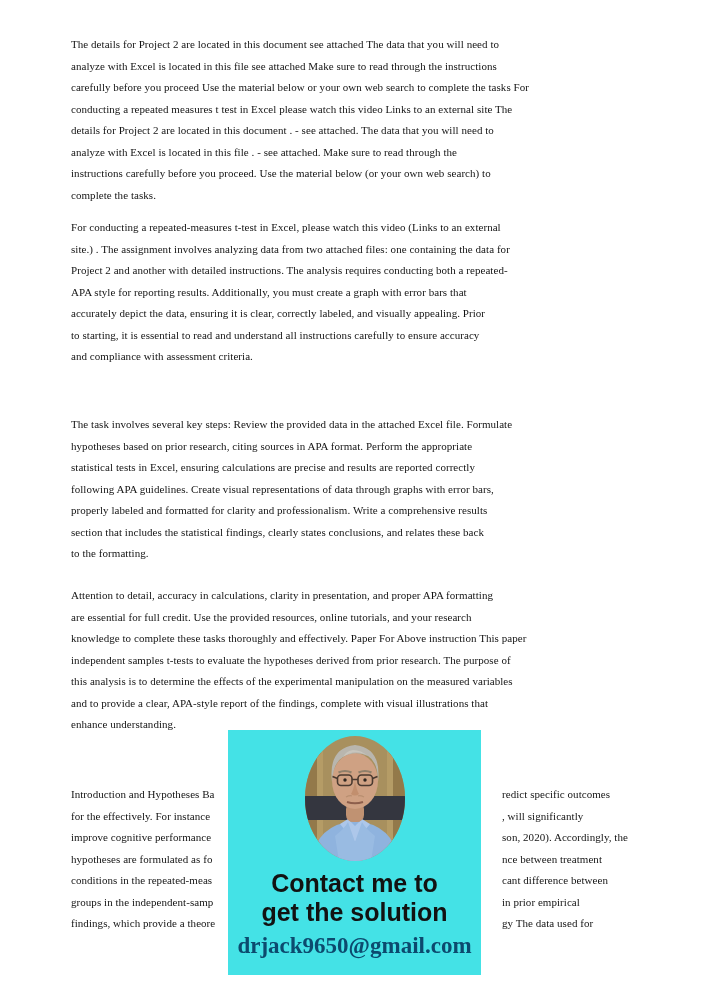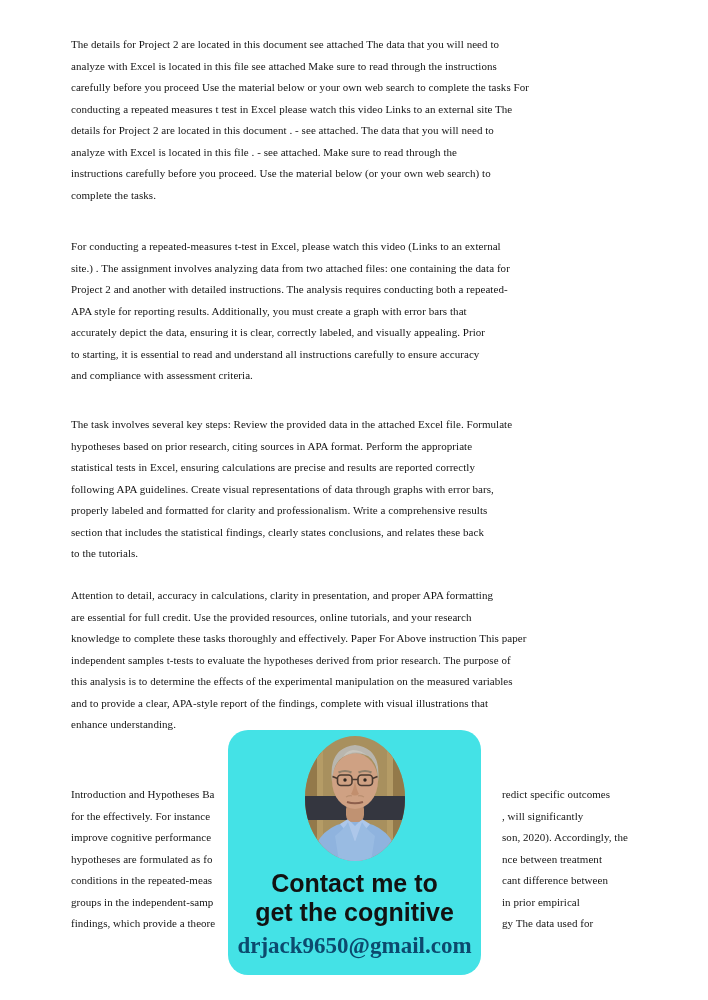--- a/index.html
+++ b/index.html
@@ -31,21 +31,20 @@
     position: absolute;
     left: 228px;
     top: 730px;
     width: 253px;
     height: 245px;
     z-index: 10;
     display: flex;
     flex-direction: column;
     align-items: center;
     background: #44e2e6; 
-    border-radius: 20px;
   }
   .photo { margin-top: 6px; display: block; }
   .ad-heading {
     margin-top: 8px;
     font-family: "Liberation Sans", sans-serif;
     font-weight: 700;
     font-size: 25px;
     line-height: 29px;
     color: #121212;
     text-align: center;
@@ -69,38 +68,38 @@
     <div class="line">The details for Project 2 are located in this document see attached The data that you will need to</div>
     <div class="line">analyze with Excel is located in this file see attached Make sure to read through the instructions</div>
     <div class="line">carefully before you proceed Use the material below or your own web search to complete the tasks For</div>
     <div class="line">conducting a repeated measures t test in Excel please watch this video Links to an external site The</div>
     <div class="line">details for Project 2 are located in this document . - see attached. The data that you will need to</div>
     <div class="line">analyze with Excel is located in this file . - see attached. Make sure to read through the</div>
     <div class="line">instructions carefully before you proceed. Use the material below (or your own web search) to</div>
     <div class="line">complete the tasks.</div>
   </div>
 
-  <div class="para" style="top:236px">
+  <div class="para" style="top:217px">
     <div class="line">For conducting a repeated-measures t-test in Excel, please watch this video (Links to an external</div>
     <div class="line">site.) . The assignment involves analyzing data from two attached files: one containing the data for</div>
     <div class="line">Project 2 and another with detailed instructions. The analysis requires conducting both a repeated-</div>
     <div class="line">APA style for reporting results. Additionally, you must create a graph with error bars that</div>
     <div class="line">accurately depict the data, ensuring it is clear, correctly labeled, and visually appealing. Prior</div>
     <div class="line">to starting, it is essential to read and understand all instructions carefully to ensure accuracy</div>
     <div class="line">and compliance with assessment criteria.</div>
   </div>
 
   <div class="para" style="top:414px">
     <div class="line">The task involves several key steps: Review the provided data in the attached Excel file. Formulate</div>
     <div class="line">hypotheses based on prior research, citing sources in APA format. Perform the appropriate</div>
     <div class="line">statistical tests in Excel, ensuring calculations are precise and results are reported correctly</div>
     <div class="line">following APA guidelines. Create visual representations of data through graphs with error bars,</div>
     <div class="line">properly labeled and formatted for clarity and professionalism. Write a comprehensive results</div>
     <div class="line">section that includes the statistical findings, clearly states conclusions, and relates these back</div>
-    <div class="line">to the tutorials.</div>
+    <div class="line">to the formatting.</div>
   </div>
 
   <div class="para" style="top:585px">
     <div class="line">Attention to detail, accuracy in calculations, clarity in presentation, and proper APA formatting</div>
     <div class="line">are essential for full credit. Use the provided resources, online tutorials, and your research</div>
     <div class="line">knowledge to complete these tasks thoroughly and effectively. Paper For Above instruction This paper</div>
     <div class="line">independent samples t-tests to evaluate the hypotheses derived from prior research. The purpose of</div>
     <div class="line">this analysis is to determine the effects of the experimental manipulation on the measured variables</div>
     <div class="line">and to provide a clear, APA-style report of the findings, complete with visual illustrations that</div>
     <div class="line">enhance understanding.</div>
@@ -169,18 +168,18 @@
         <path d="M53.5 36.5 Q60 33.5 66.5 36.5" stroke="#8f7f6a" stroke-width="2.2" fill="none"></path>
         <circle cx="40" cy="44" r="1.7" fill="#2e2620"></circle>
         <circle cx="60" cy="44" r="1.7" fill="#2e2620"></circle>
         <path d="M50 45 Q48.5 54 46 58 Q50 61 54 58 Q51.5 54 50 45" fill="#c28f6e"></path>
         <path d="M42 66 Q50 68.5 58 66" stroke="#8d5f4c" stroke-width="2" fill="none"></path>
         <path d="M41 61 Q45 59 47 60 M53 60 Q55 59 59 61" stroke="#b98f70" stroke-width="1.2" fill="none"></path>
       </g>
     </svg>
     <div class="ad-heading">
       <div>Contact me to</div>
-      <div>get the cognitive</div>
+      <div>get the solution</div>
     </div>
     <div class="ad-email">drjack9650@gmail.com</div>
   </div>
 
 </div>
 
 </body></html>

